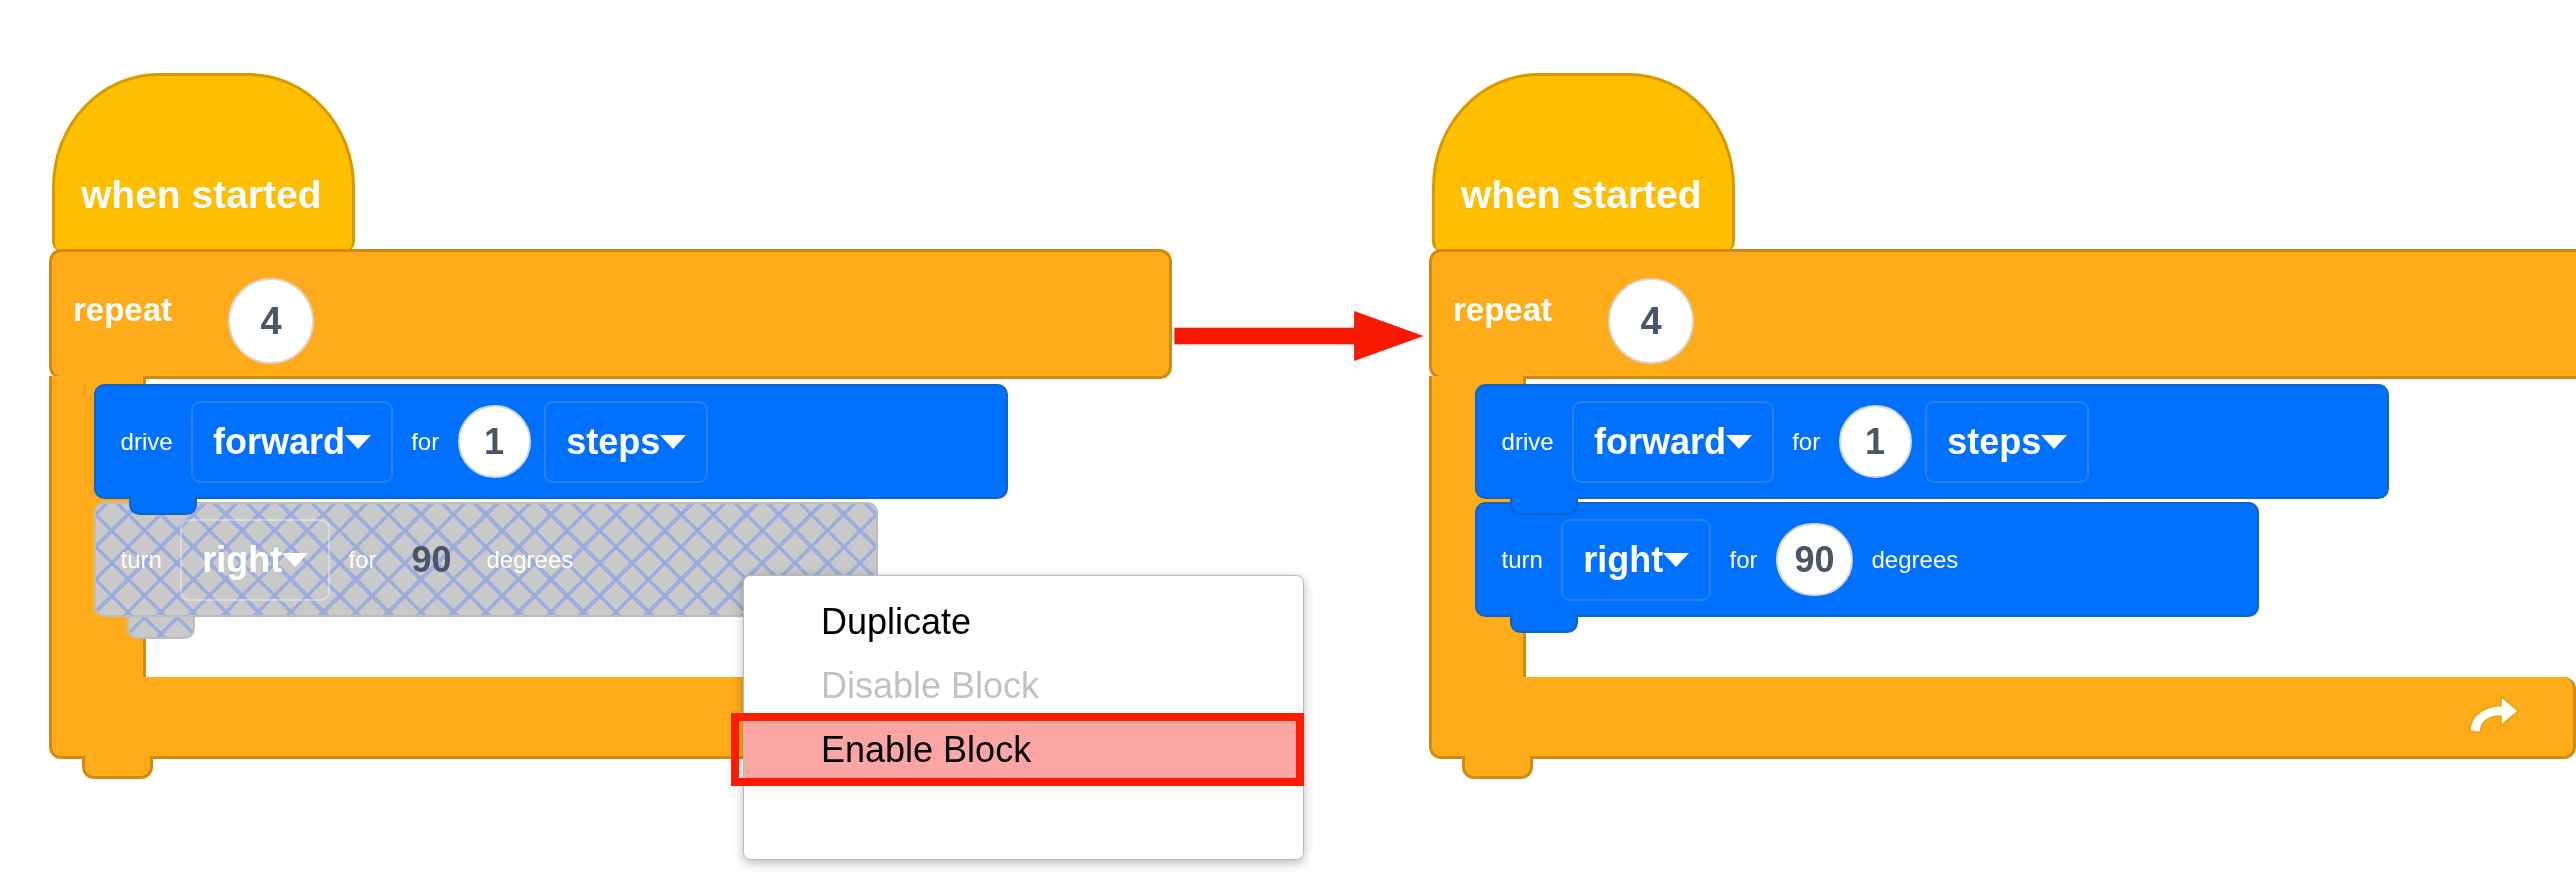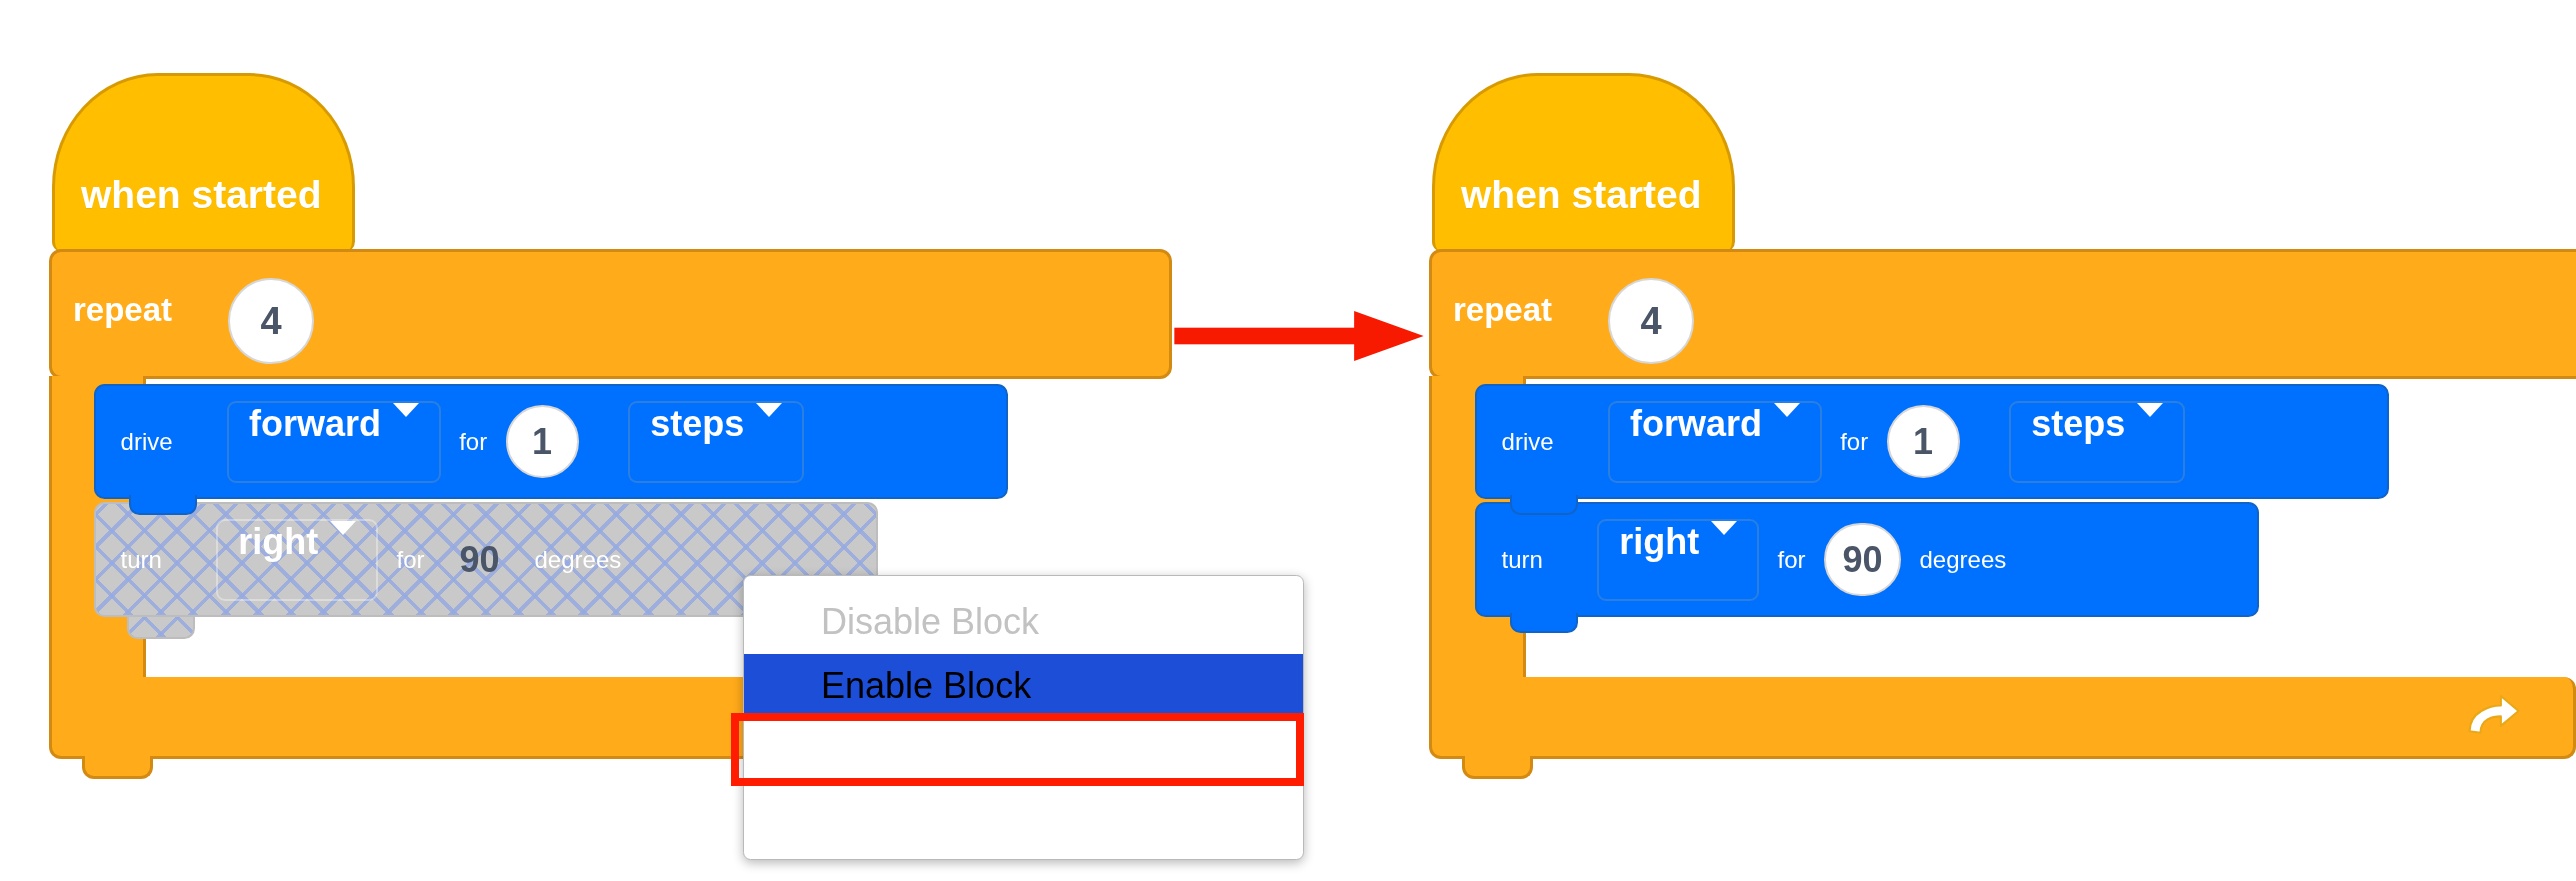--- a/index.html
+++ b/index.html
@@ -60,22 +60,22 @@
     position:absolute;width:64px;height:18px;left:33px;bottom:-18px;
     background:#0070FF;border:2.3px solid #1064C8;border-top:none;
     border-radius:0 0 10.6px 10.6px;z-index:2;
   }
   .cmd-label{
     color:#ffffff;font-size:24px;font-weight:normal;white-space:nowrap;
     padding:0 4.6px;
   }
   .dropdown{
     background:#0070FF;border:2.3px solid #2B7FE0;border-radius:9px;
-    height:82px;display:flex;gap:12px;
-    padding:0 20px;box-sizing:border-box;margin-left:36px;
+    height:82px;display:flex;align-items:center;
+    padding:0 20px;box-sizing:border-box;
   }
   .dropdown .dd-text{color:#ffffff;font-size:36px;font-weight:bold;white-space:nowrap;}
   .caret{
     width:0;height:0;border-left:13px solid transparent;border-right:13px solid transparent;
     border-top:14.4px solid #ffffff;display:block;
   }
   .numfield{
     background:#ffffff;border:2.3px solid #D7D7D7;border-radius:61px;
     height:73px;min-width:73px;box-sizing:border-box;
     display:flex;align-items:center;justify-content:center;
@@ -123,21 +123,21 @@
     border:1.5px solid #B9B9B9;border-radius:7.6px;
     box-shadow:0 3px 10.6px rgba(0,0,0,.28);
     padding:13.7px 0;box-sizing:border-box;z-index:50;
   }
   .ctx-item{
     height:64px;display:flex;align-items:center;
     padding-left:77px;box-sizing:border-box;
     font-size:36px;color:#000000;white-space:nowrap;
   }
   .ctx-item.disabled{color:#C2C2C2;}
-  .ctx-item.highlight{background:#1d4ed8;}
+  .ctx-item.highlight{background:#fca5a5;}
   .ctx-highlight-ring{
     position:absolute;border:8.3px solid #FF1C00;box-sizing:border-box;z-index:60;
     pointer-events:none;
   }
 
   
   .red-arrow{position:absolute;z-index:5;}
 </style>
 </head>
 <body>
@@ -182,20 +182,21 @@
         <span class="dd-text">right</span>
         <span class="caret"></span>
       </span>
       <span class="cmd-label">for</span>
       <span class="numfield">90</span>
       <span class="cmd-label">degrees</span>
     </div>
     <div class="disabled-notch" style="left:127px;top:617px;bottom:auto;"></div>
 
     <div class="ctx-menu" style="left:743px;top:575px;width:561px;height:285px;">
+      <div class="ctx-item">Duplicate</div>
       <div class="ctx-item disabled">Disable Block</div>
       <div class="ctx-item highlight">Enable Block</div>
     </div>
     <div class="ctx-highlight-ring" style="left:731px;top:713px;width:573px;height:73px;"></div>
 
   </div>
 
   <svg class="red-arrow" style="left:1174px;top:302px;" width="250" height="68" viewBox="0 0 330 90">
     <g>
       <rect x="0" y="34" width="250" height="22" fill="#F81A00"></rect>

